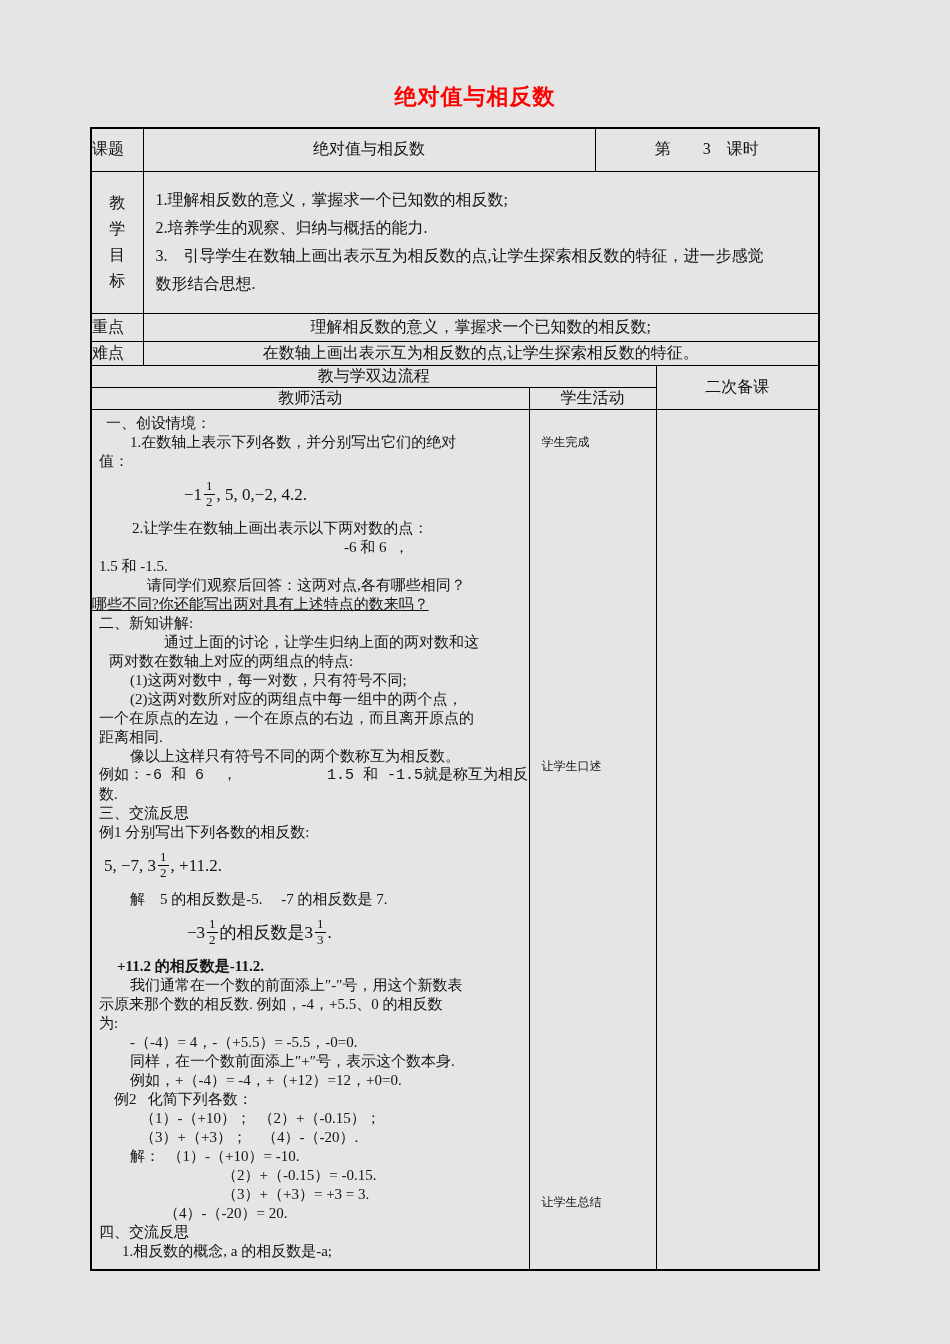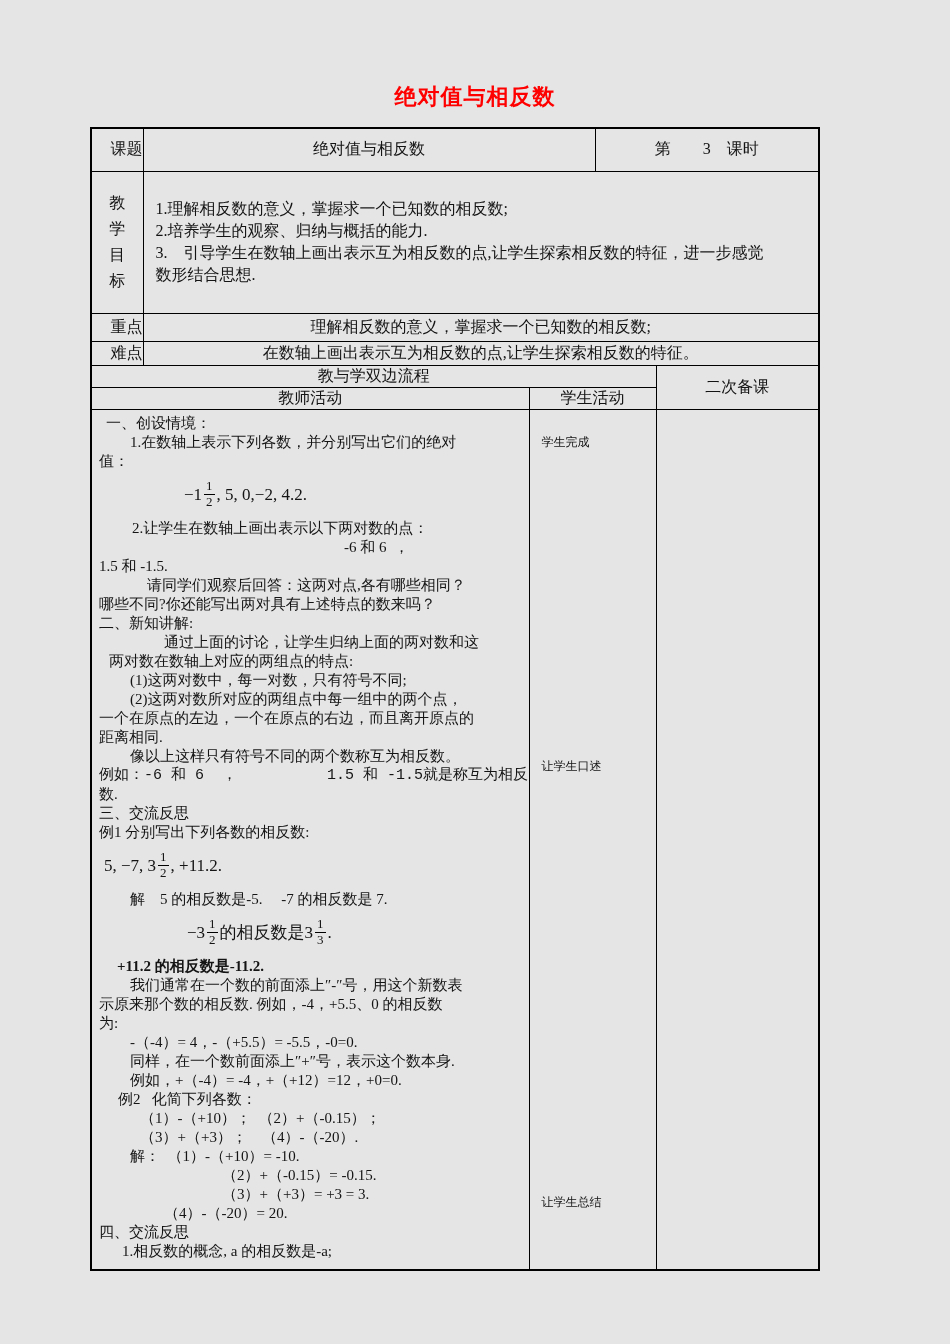--- a/index.html
+++ b/index.html
@@ -4,24 +4,24 @@
 <style>
   html,body{margin:0;padding:0;background:#ffffff;}
   .page{position:relative;width:950px;height:1344px;background:#e5e5e5;overflow:hidden;
         font-family:"Liberation Serif","DejaVu Serif",serif;color:#141414;}
   .doc-title{position:absolute;top:82px;left:0;width:100%;text-align:center;
         font-family:"DejaVu Sans","Liberation Sans",sans-serif;font-weight:bold;
         font-size:22px;letter-spacing:1px;}
   table.tbl{position:absolute;left:90px;top:127px;width:728px;border-collapse:collapse;
         table-layout:fixed;border:2px solid #000;}
   td{border:1px solid #000;padding:0;font-size:16px;vertical-align:middle;overflow:hidden;}
-  .lbl{text-align:right;}
+  .lbl{text-align:left;}
   .v-lbl{white-space:pre-line;text-align:center;line-height:26px;font-size:16px;}
   .center{text-align:center;}
-  .obj{white-space:pre-line;padding:0 8px 0 12px;line-height:22px;font-size:16px;text-align:left;}
+  .obj{white-space:pre-line;padding:0 8px 0 12px;line-height:28px;font-size:16px;text-align:left;}
   .content-cell{vertical-align:top;padding-top:4px;}
   .line{font-size:15px;line-height:19px;white-space:pre;}
   .math-line{height:48px;display:flex;align-items:center;font-size:17px;line-height:1;}
   .frac{display:inline-block;text-align:center;font-size:13px;line-height:1.15;
         margin:0 2px;vertical-align:middle;}
   .frac .num{display:block;border-bottom:1px solid #000;padding:0 2px;}
   .frac .den{display:block;}
   .student-cell{position:relative;vertical-align:top;}
   .note{position:absolute;left:12px;font-size:12px;white-space:nowrap;}
   .note-0{top:24px;}
@@ -81,21 +81,21 @@
       <td class="content-cell" colspan="2">
         <div>
               <div class="line" style="padding-left: 14px;">一、创设情境：</div>
               <div class="line" style="padding-left: 38px;">1.在数轴上表示下列各数，并分别写出它们的绝对</div>
               <div class="line" style="padding-left: 7px;">值：</div>
               <div class="line math-line" style="padding-left: 92px;"><span>−1</span><span class="frac"><span class="num">1</span><span class="den">2</span></span><span>, 5, 0,−2, 4.2.</span></div>
               <div class="line" style="padding-left: 40px;">2.让学生在数轴上画出表示以下两对数的点：</div>
               <div class="line" style="padding-left: 252px;">-6 和 6  ，</div>
               <div class="line" style="padding-left: 7px;">1.5 和 -1.5.</div>
               <div class="line" style="padding-left: 55px;">请同学们观察后回答：这两对点,各有哪些相同？</div>
-              <div class="line" style="padding-left: 7px;">哪些不同?你还能写出两对具有上述特点的数来吗？</div>
+              <div class="line" style=" text-decoration: underline;">哪些不同?你还能写出两对具有上述特点的数来吗？</div>
               <div class="line" style="padding-left: 7px;">二、新知讲解:</div>
               <div class="line" style="padding-left: 72px;">通过上面的讨论，让学生归纳上面的两对数和这</div>
               <div class="line" style="padding-left: 17px;">两对数在数轴上对应的两组点的特点:</div>
               <div class="line" style="padding-left: 38px;">(1)这两对数中，每一对数，只有符号不同;</div>
               <div class="line" style="padding-left: 38px;">(2)这两对数所对应的两组点中每一组中的两个点，</div>
               <div class="line" style="padding-left: 7px;">一个在原点的左边，一个在原点的右边，而且离开原点的</div>
               <div class="line" style="padding-left: 7px;">距离相同.</div>
               <div class="line" style="padding-left: 38px;">像以上这样只有符号不同的两个数称互为相反数。</div>
               <div class="line" style="padding-left: 7px; font-family: Liberation Mono, monospace;">例如：-6 和 6  ，          1.5 和 -1.5就是称互为相反</div>
               <div class="line" style="padding-left: 7px;">数.</div>
@@ -104,21 +104,21 @@
               <div class="line math-line" style="padding-left: 12px;"><span>5, −7, 3</span><span class="frac"><span class="num">1</span><span class="den">2</span></span><span>, +11.2.</span></div>
               <div class="line" style="padding-left: 38px;">解    5 的相反数是-5.     -7 的相反数是 7.</div>
               <div class="line math-line" style="padding-left: 95px;"><span>−3</span><span class="frac"><span class="num">1</span><span class="den">2</span></span><span>的相反数是3</span><span class="frac"><span class="num">1</span><span class="den">3</span></span><span>.</span></div>
               <div class="line" style="padding-left: 25px; font-weight: bold;">+11.2 的相反数是-11.2.</div>
               <div class="line" style="padding-left: 38px;">我们通常在一个数的前面添上″-″号，用这个新数表</div>
               <div class="line" style="padding-left: 7px;">示原来那个数的相反数. 例如，-4，+5.5、0 的相反数</div>
               <div class="line" style="padding-left: 7px;">为:</div>
               <div class="line" style="padding-left: 38px;">-（-4）= 4，-（+5.5）= -5.5，-0=0.</div>
               <div class="line" style="padding-left: 38px;">同样，在一个数前面添上″+″号，表示这个数本身.</div>
               <div class="line" style="padding-left: 38px;">例如，+（-4）= -4，+（+12）=12，+0=0.</div>
-              <div class="line" style="padding-left: 6px; margin-left: 20px;">例2   化简下列各数：</div>
+              <div class="line" style="padding-left: 22px;">例2   化简下列各数：</div>
               <div class="line" style="padding-left: 48px;">（1）-（+10）；  （2）+（-0.15）；</div>
               <div class="line" style="padding-left: 48px;">（3）+（+3）；    （4）-（-20）.</div>
               <div class="line" style="padding-left: 38px;">解：  （1）-（+10）= -10.</div>
               <div class="line" style="padding-left: 130px;">（2）+（-0.15）= -0.15.</div>
               <div class="line" style="padding-left: 130px;">（3）+（+3）= +3 = 3.</div>
               <div class="line" style="padding-left: 72px;">（4）-（-20）= 20.</div>
               <div class="line" style="padding-left: 7px;">四、交流反思</div>
               <div class="line" style="padding-left: 30px;">1.相反数的概念, a 的相反数是-a;</div>
             </div>
       </td>

